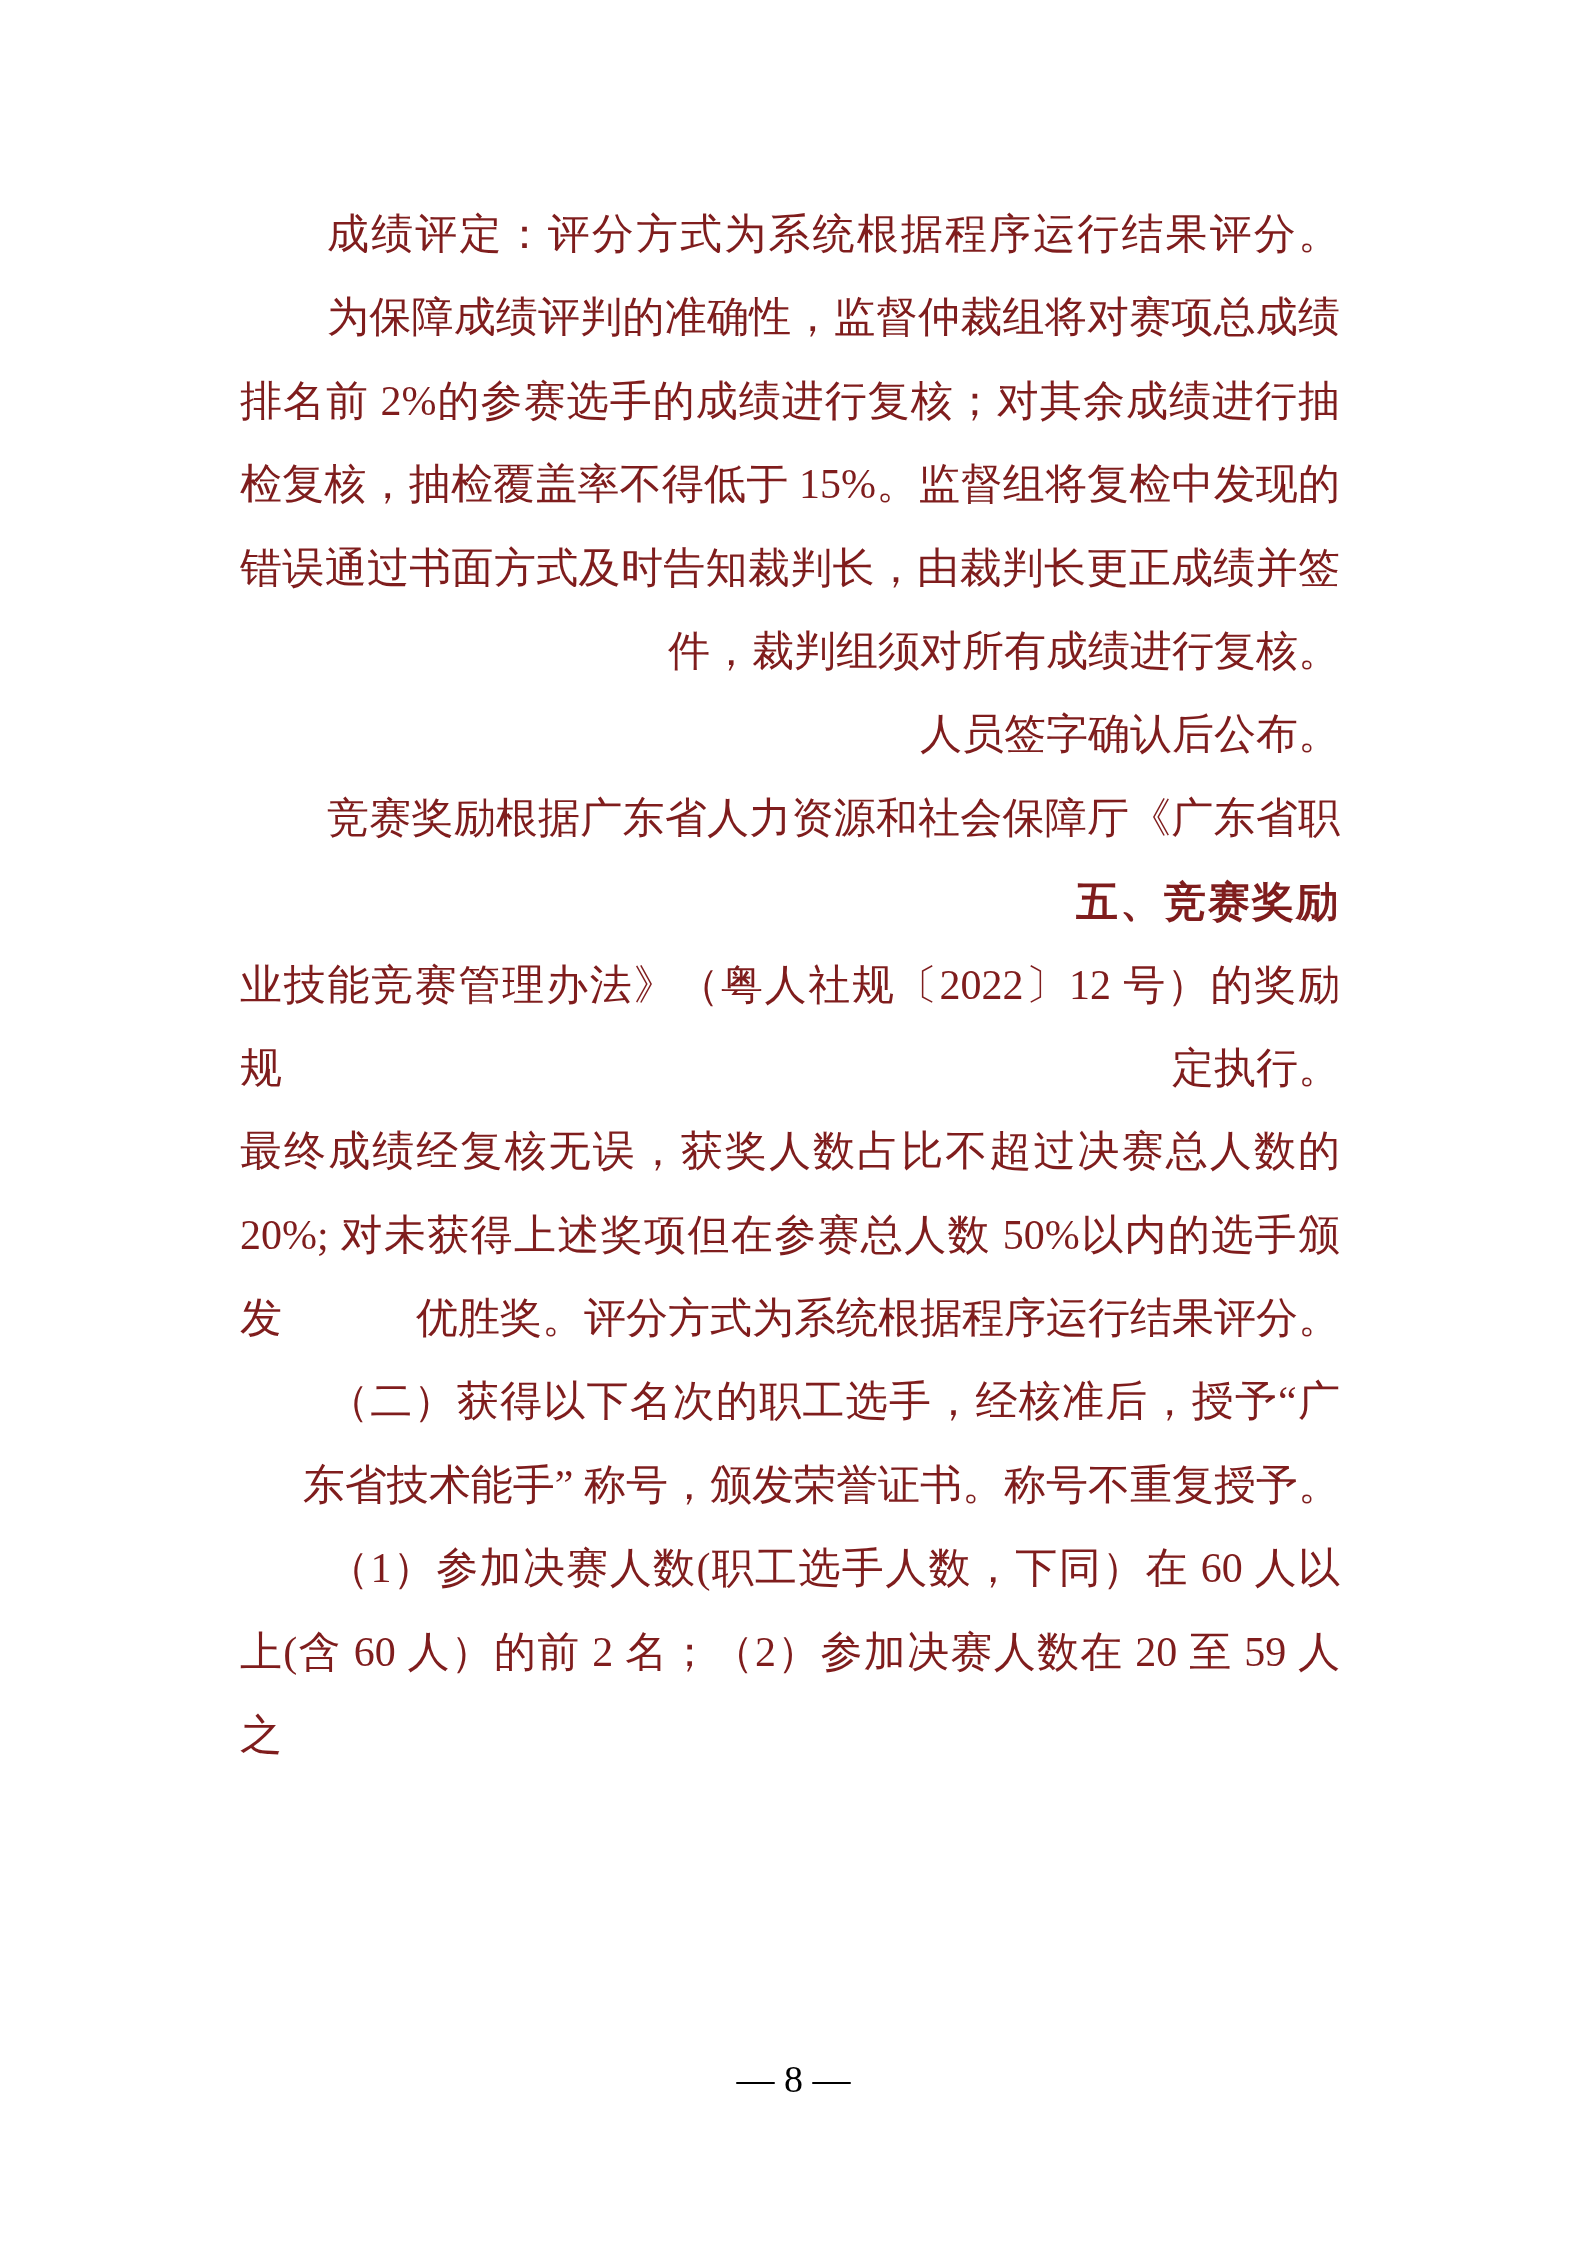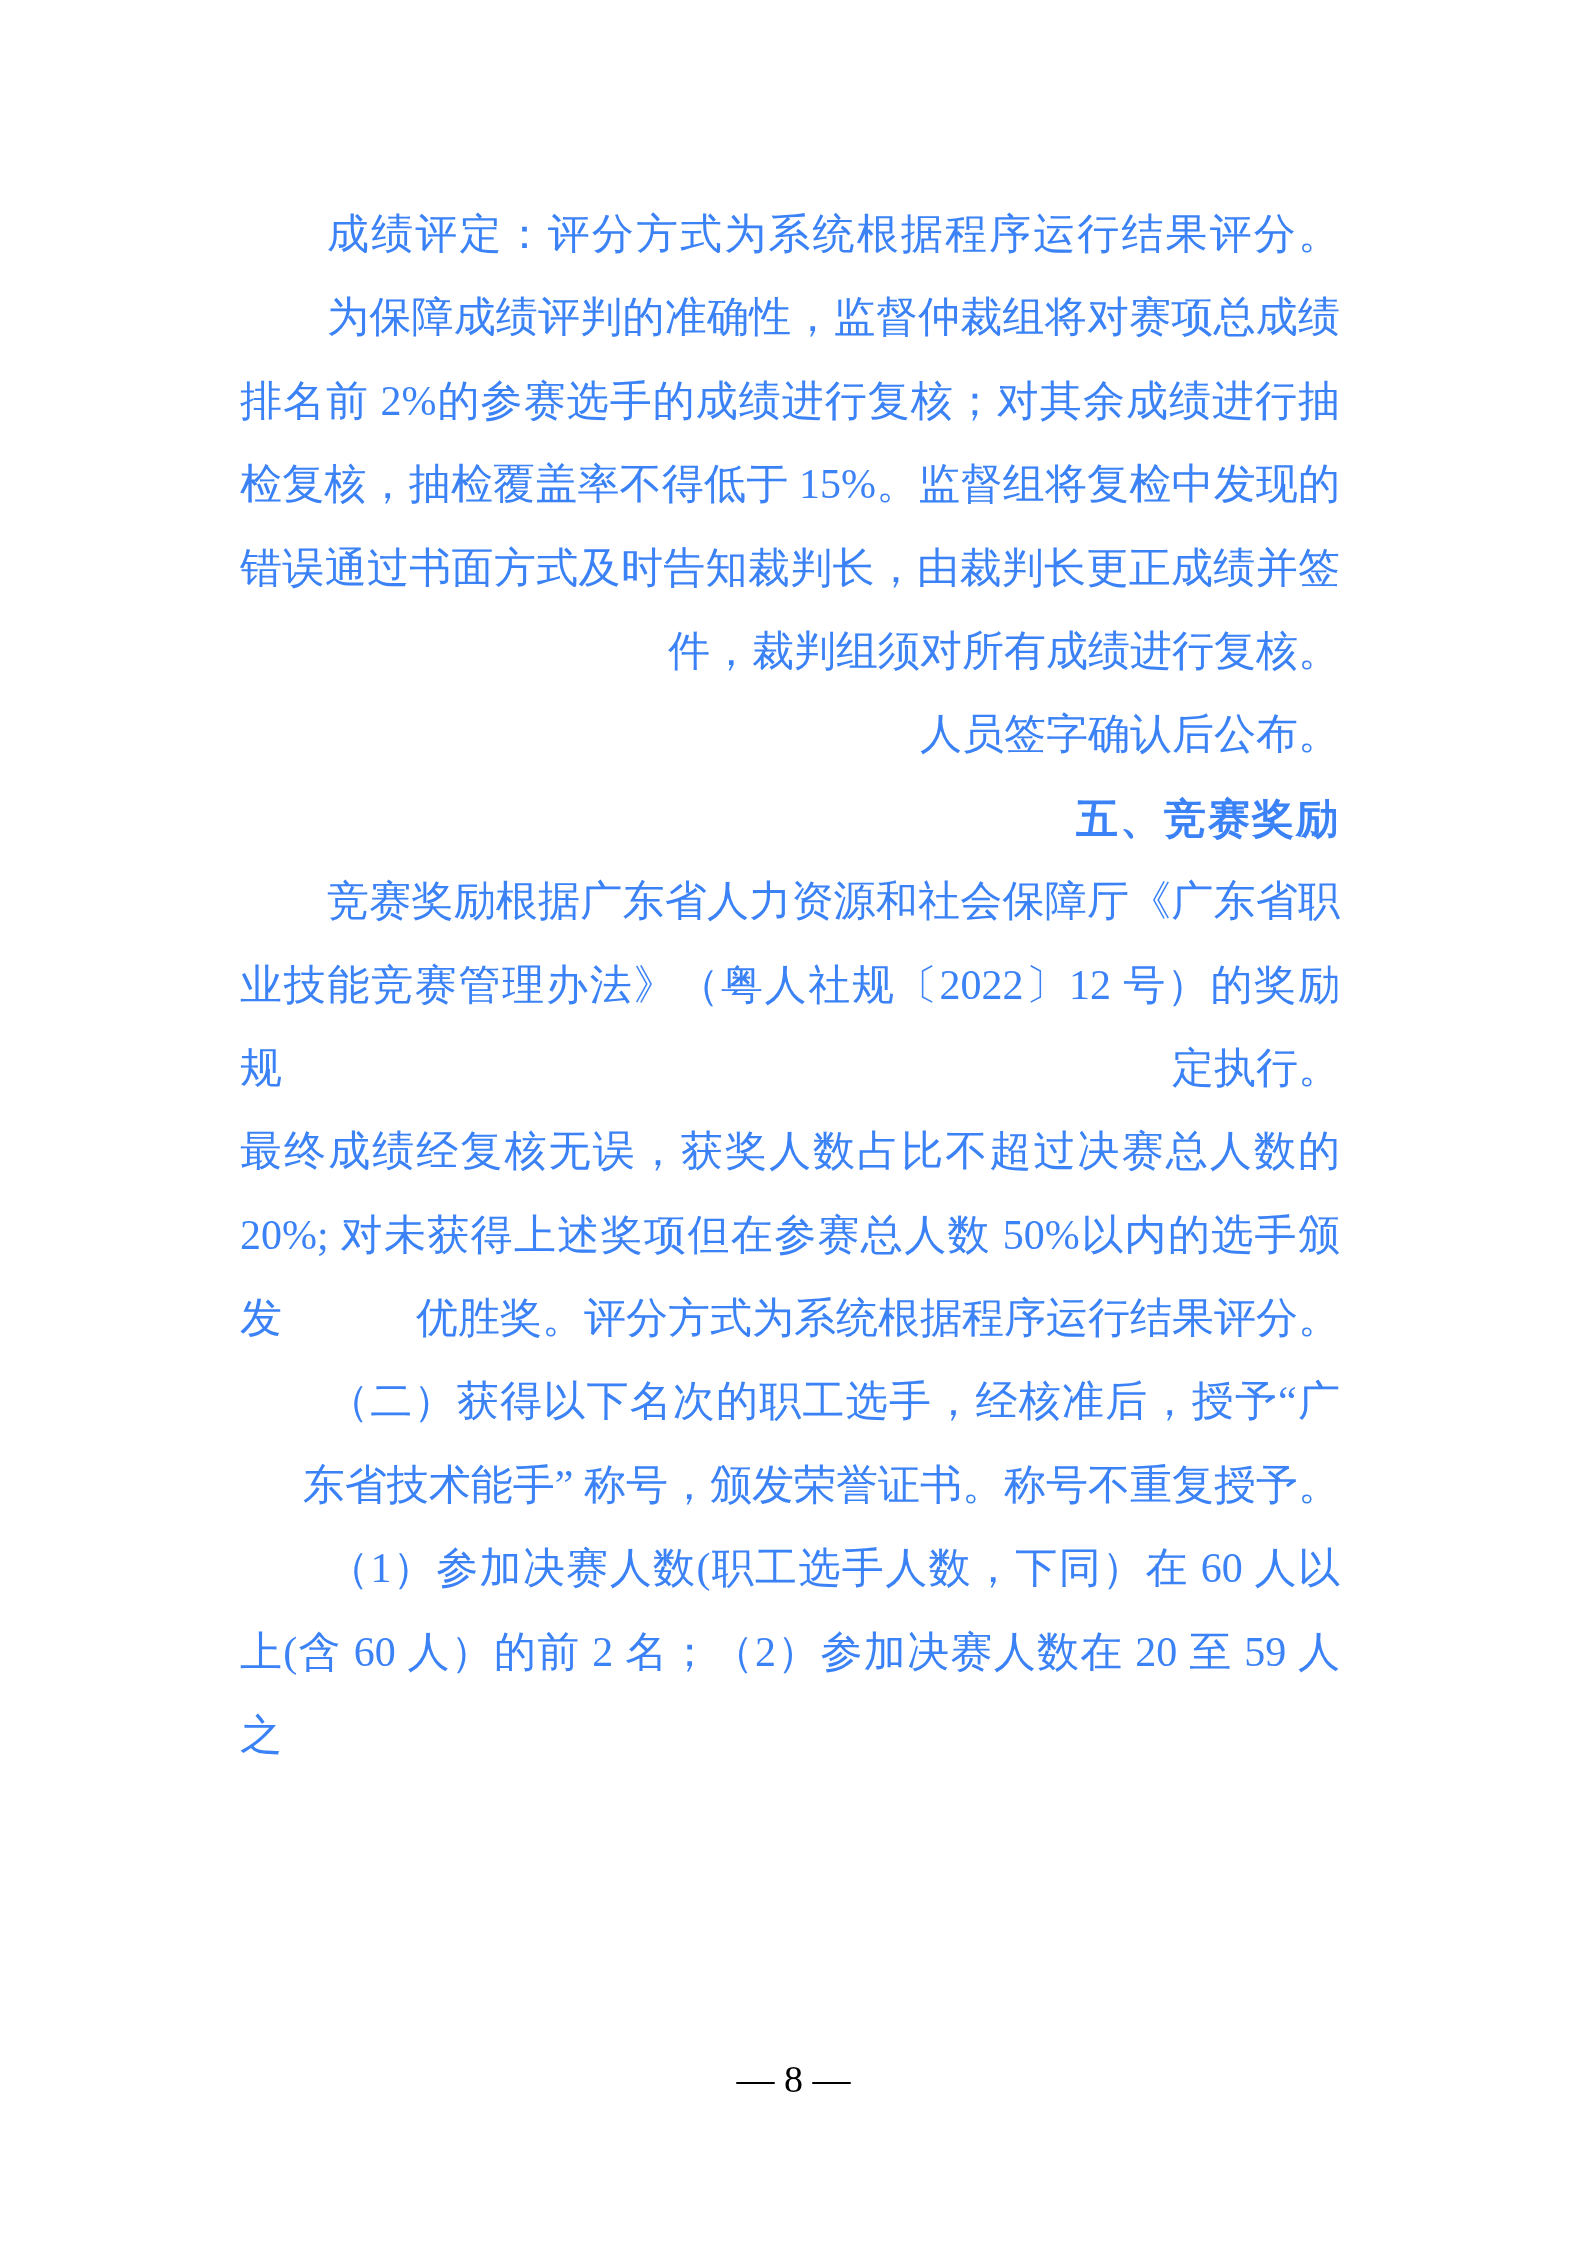--- a/index.html
+++ b/index.html
@@ -15,21 +15,21 @@
     overflow: hidden;
     color: #000000;
     font-family: "Liberation Serif", "DejaVu Serif", serif;
   }
   .content {
     position: absolute;
     left: 240px;
     top: 193px;
     width: 1100px;
     font-size: 42px;
-    color: #3b82f6;
+    color: #7f1d1d;
   }
   .line {
     line-height: 83.4px;
     height: 83.4px;
     text-align: right;
     white-space: nowrap;
   }
   .line.justify {
     white-space: normal;
     text-align: justify;
@@ -61,22 +61,22 @@
 <div class="page">
 
   <div class="content">
     <div class="line indent justify">成绩评定：评分方式为系统根据程序运行结果评分。</div>
     <div class="line indent justify">为保障成绩评判的准确性，监督仲裁组将对赛项总成绩</div>
     <div class="line justify">排名前 2%的参赛选手的成绩进行复核；对其余成绩进行抽</div>
     <div class="line justify">检复核，抽检覆盖率不得低于 15%。监督组将复检中发现的</div>
     <div class="line justify">错误通过书面方式及时告知裁判长，由裁判长更正成绩并签</div>
     <div class="line">件，裁判组须对所有成绩进行复核。</div>
     <div class="line">人员签字确认后公布。</div>
+    <div class="line indent justify">竞赛奖励根据广东省人力资源和社会保障厅《广东省职</div>
     <div class="line indent heading">五、竞赛奖励</div>
-    <div class="line indent justify">竞赛奖励根据广东省人力资源和社会保障厅《广东省职</div>
     <div class="line justify">业技能竞赛管理办法》（粤人社规〔2022〕12 号）的奖励规</div>
     <div class="line">定执行。</div>
     <div class="line justify">最终成绩经复核无误，获奖人数占比不超过决赛总人数的</div>
     <div class="line justify">20%; 对未获得上述奖项但在参赛总人数 50%以内的选手颁发</div>
     <div class="line">优胜奖。评分方式为系统根据程序运行结果评分。</div>
     <div class="line indent justify">（二）获得以下名次的职工选手，经核准后，授予“广</div>
     <div class="line">东省技术能手” 称号，颁发荣誉证书。称号不重复授予。</div>
     <div class="line indent justify">（1）参加决赛人数(职工选手人数，下同）在 60 人以</div>
     <div class="line justify">上(含 60 人）的前 2 名；（2）参加决赛人数在 20 至 59 人之</div>
   </div>

